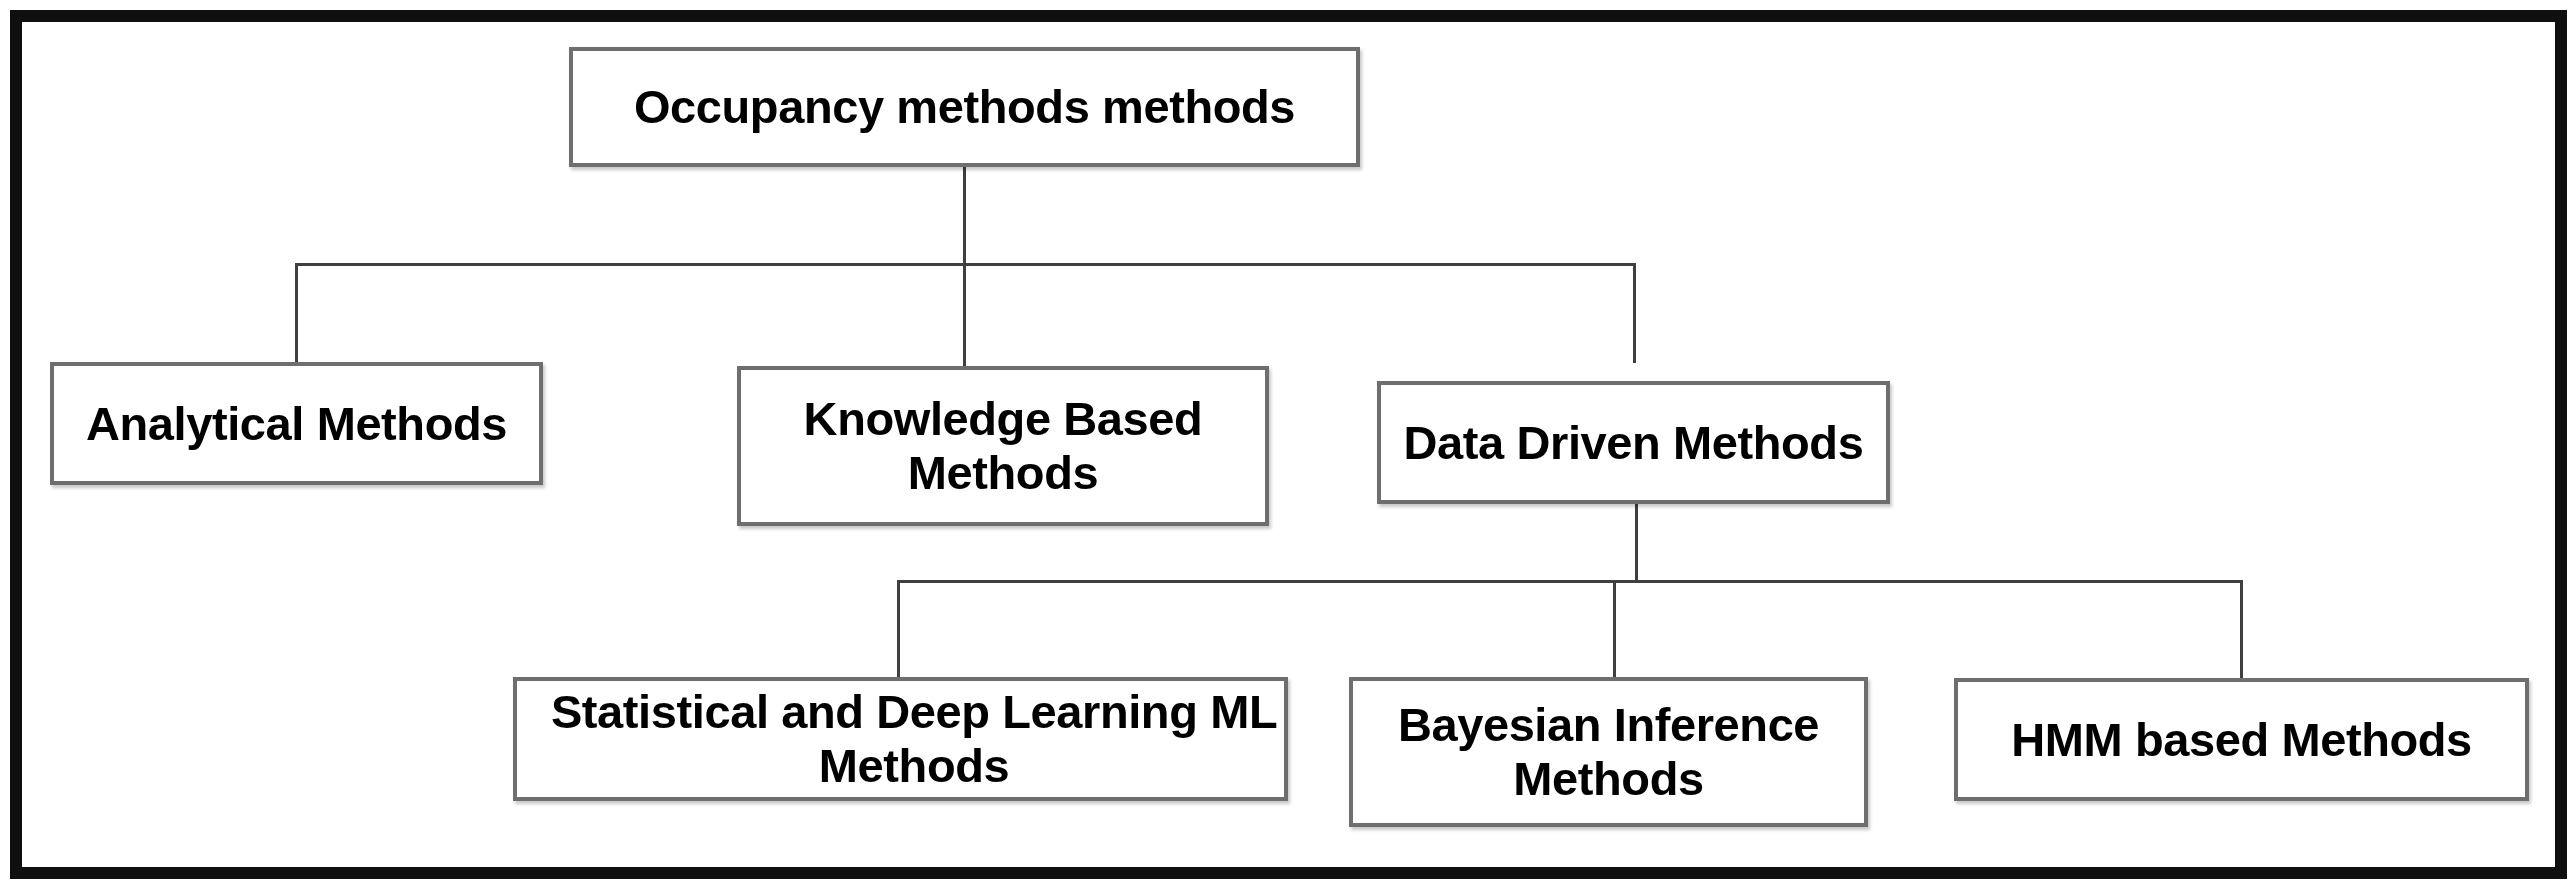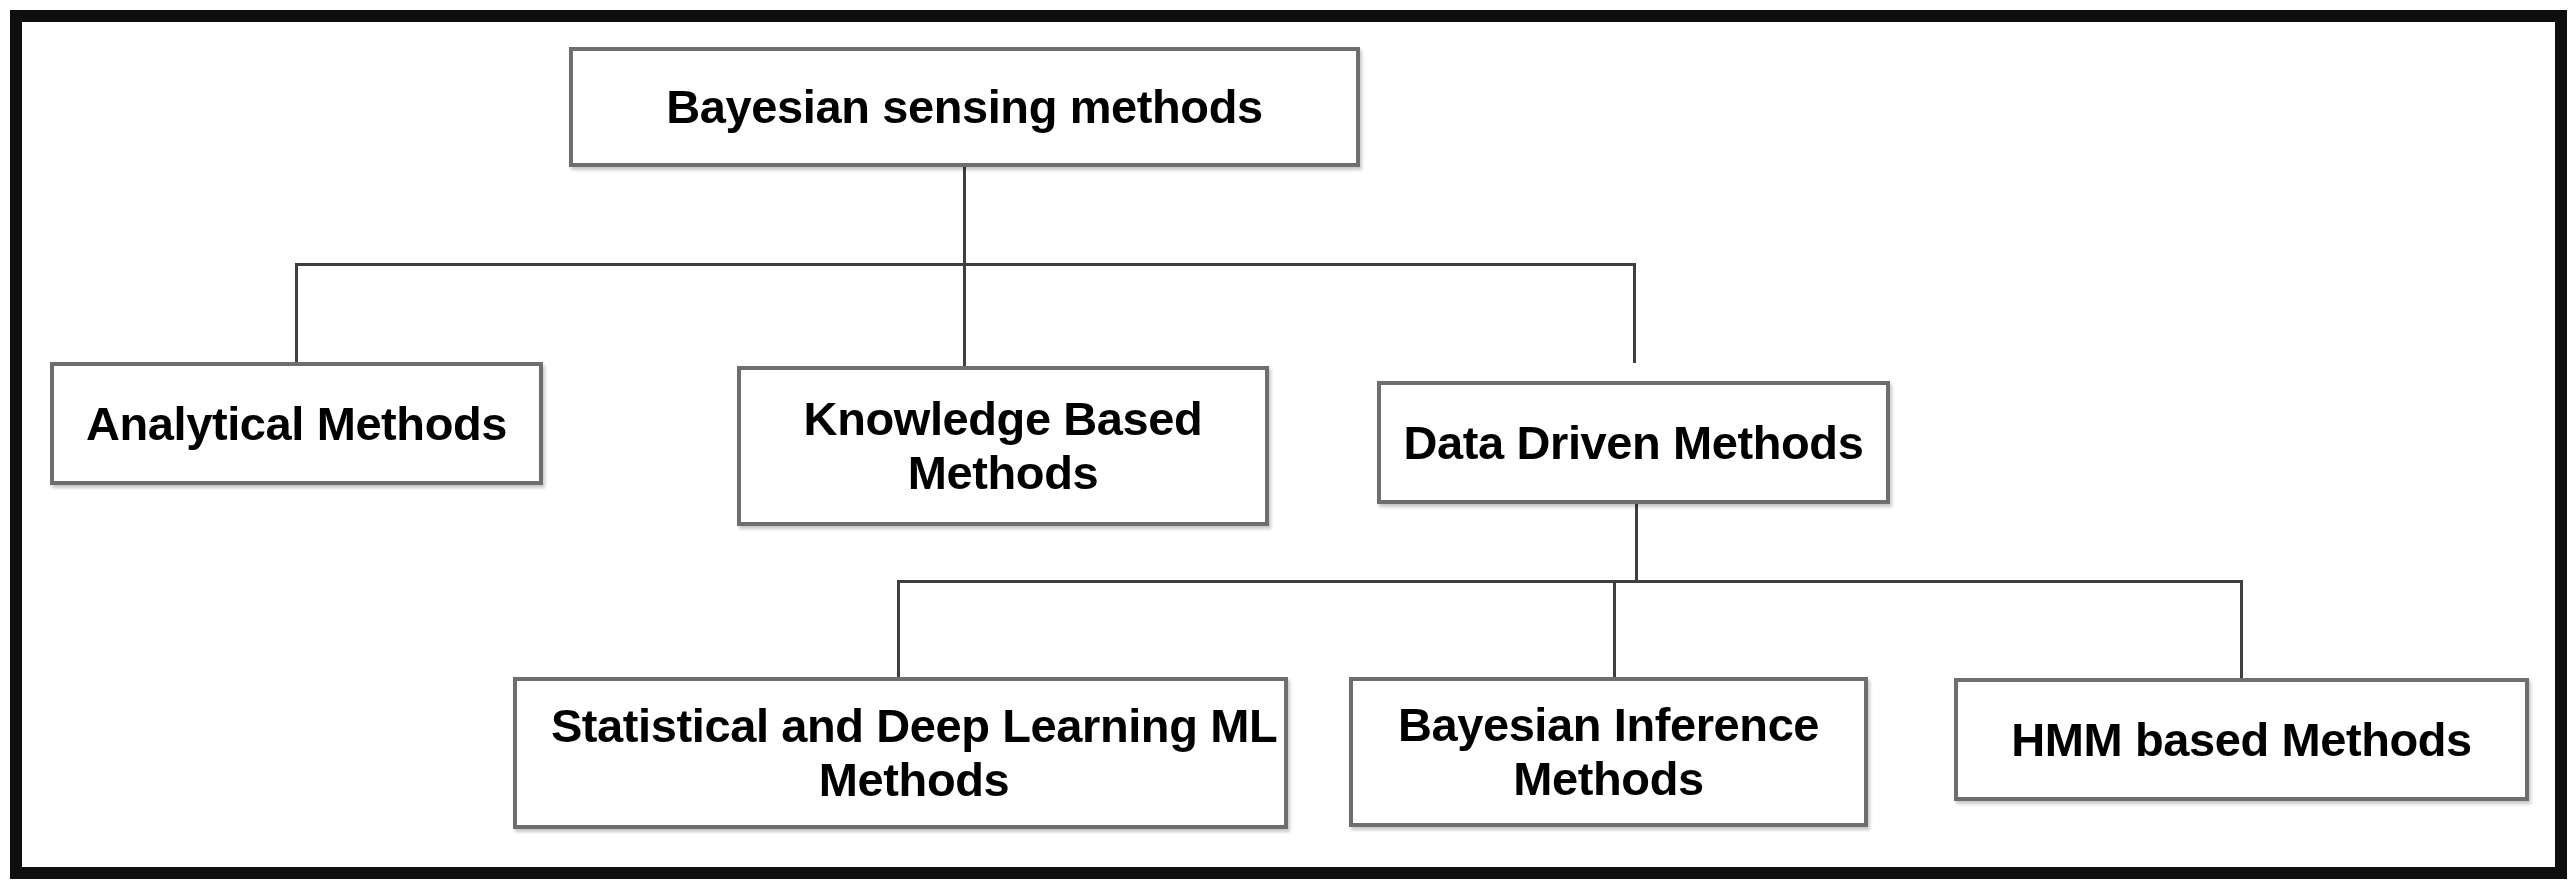--- a/index.html
+++ b/index.html
@@ -48,21 +48,21 @@
   }
   .edge {
     position: absolute;
     background: var(--connector, #3f3f3f);
   }
   
   #n-root        { left: 569px;  top: 47px;  width: 791px; height: 120px; }
   #n-analytical  { left: 50px;   top: 362px; width: 493px; height: 123px; }
   #n-knowledge   { left: 737px;  top: 366px; width: 532px; height: 160px; }
   #n-datadriven  { left: 1377px; top: 362px; width: 513px; height: 123px; margin-top: 19px; }
-  #n-statistical { left: 513px;  top: 677px; width: 775px; height: 152px; padding-left: 32px; }
+  #n-statistical { left: 513px;  top: 677px; width: 775px; height: 124px; padding-left: 32px; }
   #n-bayesian    { left: 1349px; top: 677px; width: 519px; height: 150px; }
   #n-hmm         { left: 1954px; top: 678px; width: 575px; height: 123px; }
   
   #e-root-stem   { left: 963px; top: 167px; width: 3.2px;    height: 99px; }
   #e-h1          { left: 295px;  top: 263px; width: 1341px; height: 3.2px;  }
   #e-d1a         { left: 295px;  top: 263px; width: 3.2px;    height: 101px; }
   #e-d1b         { left: 963px; top: 263px; width: 3.2px;    height: 104px; }
   #e-d1c         { left: 1633px; top: 263px; width: 3.2px;    height: 100px; }
   #e-dd-stem     { left: 1635px; top: 483px; width: 3.2px;    height: 99px; }
   #e-h2          { left: 897px; top: 580px; width: 1346px; height: 3.2px;  }
@@ -82,21 +82,21 @@
   <div class="edge" id="e-d1a"></div>
   <div class="edge" id="e-d1b"></div>
   <div class="edge" id="e-d1c"></div>
   <div class="edge" id="e-dd-stem"></div>
   <div class="edge" id="e-h2"></div>
   <div class="edge" id="e-d2a"></div>
   <div class="edge" id="e-d2b"></div>
   <div class="edge" id="e-d2c"></div>
 
   <div class="node" id="n-root">
-    <span class="label">Bayesian sensing methods</span>
+    <span class="label">Occupancy methods methods</span>
   </div>
 
   <div class="node" id="n-analytical">
     <span class="label">Analytical Methods</span>
   </div>
 
   <div class="node" id="n-knowledge">
     <span class="label">Knowledge Based
 Methods</span>
   </div>

